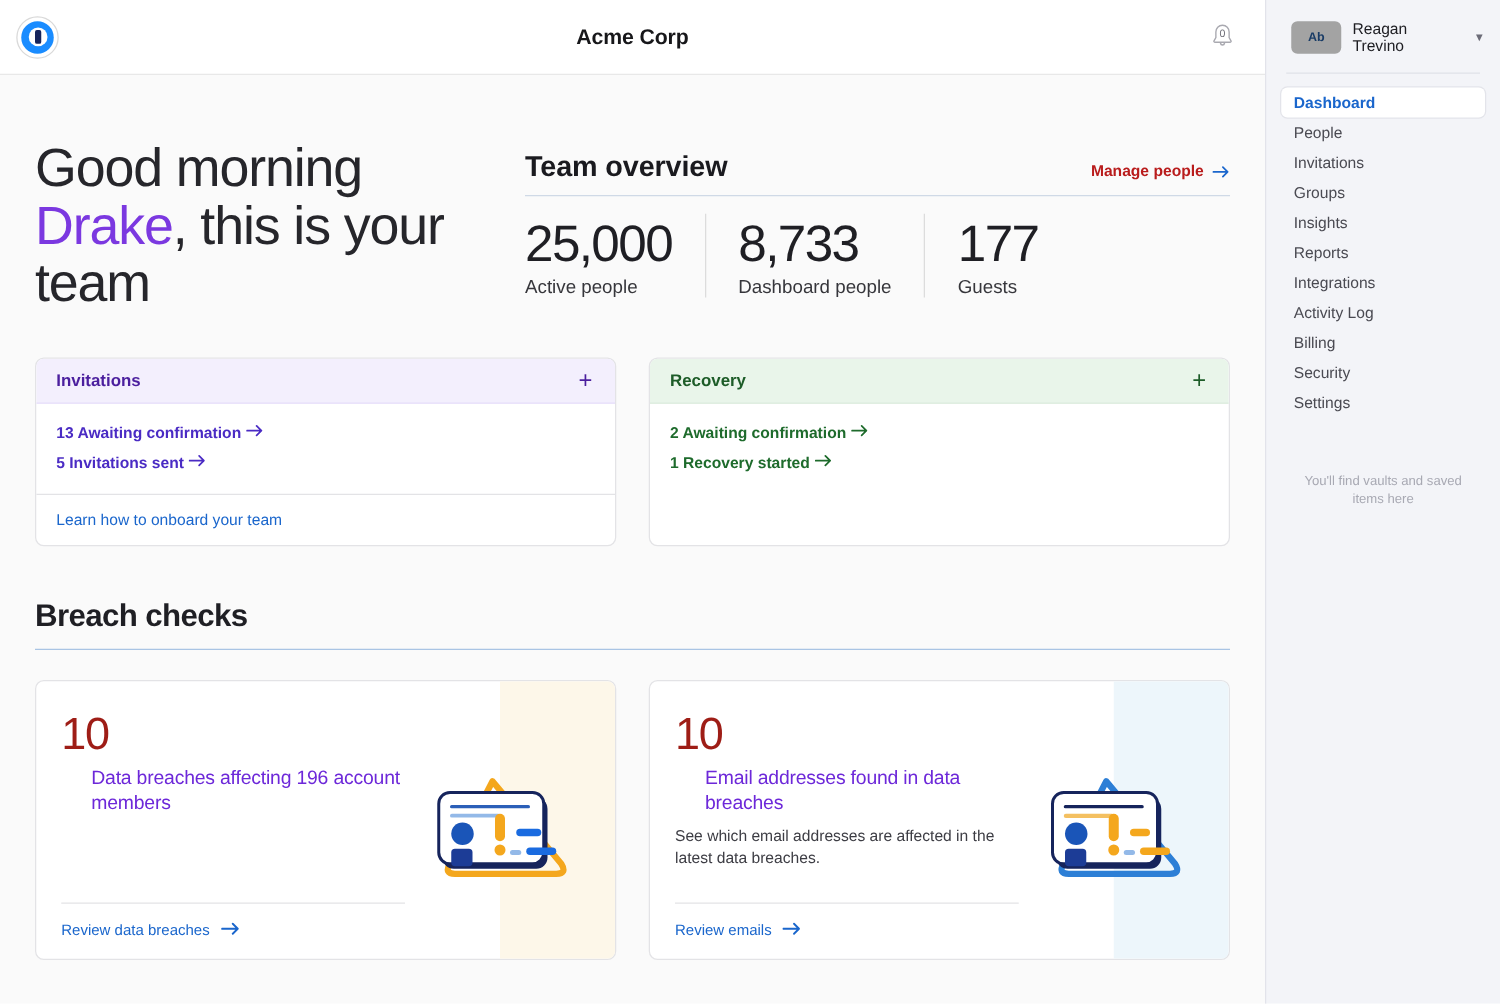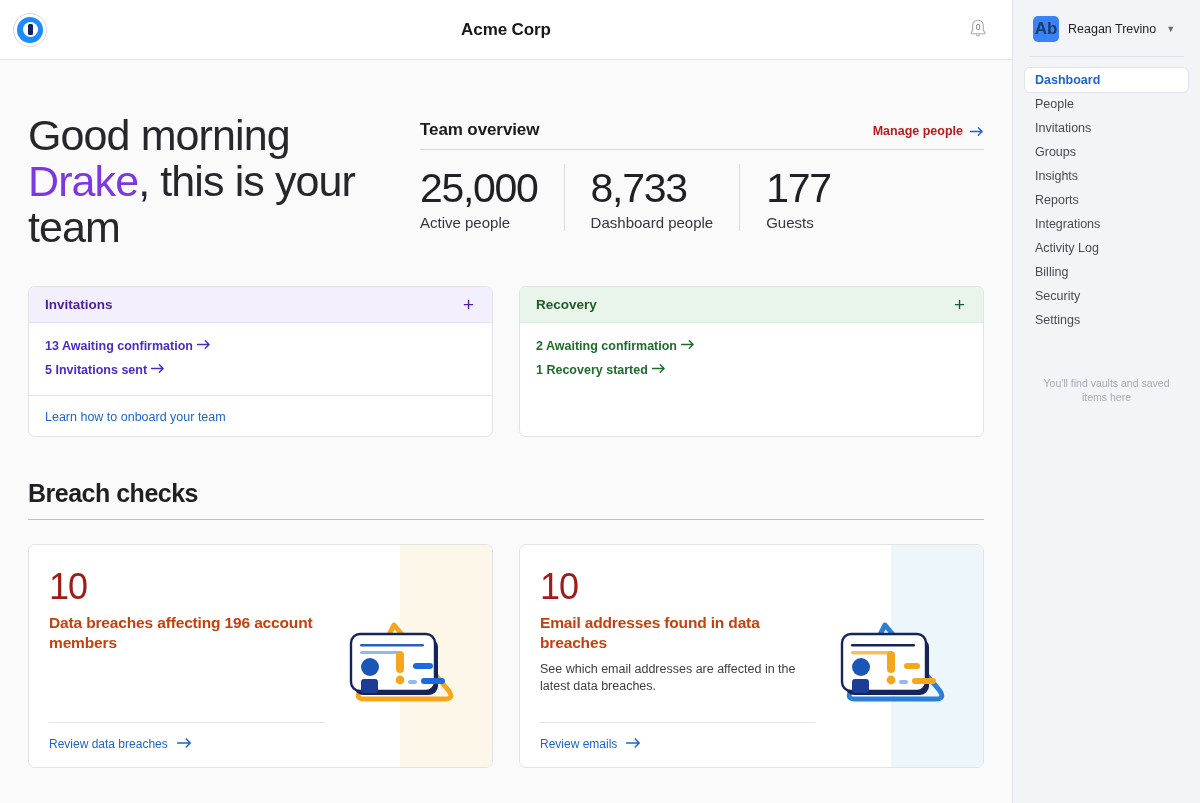--- a/index.html
+++ b/index.html
@@ -79,21 +79,21 @@
     letter-spacing: -0.9px;
   }
   .greeting .name { color: #7b38e0; }
 
   .overview { flex: 1; padding-left: 20px; padding-top: 8px; }
   .overview-head {
     display: flex; align-items: baseline; justify-content: space-between;
     border-bottom: 1px solid #cfd9e6;
     padding-bottom: 9px;
   }
-  .overview-title { font-size: 17px; font-weight: bold; color: #1a1a1f; letter-spacing: -0.1px; }
+  .overview-title { font-size: 23px; font-weight: bold; color: #1a1a1f; letter-spacing: -0.1px; }
   .manage-link {
     font-size: 12.5px; font-weight: bold; color: #b91c1c;
     text-decoration: none; display: flex; align-items: center; gap: 7px;
     cursor: pointer;
     padding-left: 16px;
   }
   .stats { display: flex; padding-top: 14px; }
   .stat { padding-right: 26px; }
   .stat + .stat { border-left: 1px solid #dcdcdc; padding-left: 26px; }
   .stat-num {
@@ -166,22 +166,22 @@
     position: relative; z-index: 2;
     padding: 22px 20px 0 20px;
     width: 315px;
     display: flex; flex-direction: column; height: 100%;
   }
   .breach-num {
     font-size: 36px; line-height: 40px; color: #9e1d16;
     letter-spacing: -1px; font-weight: normal;
   }
   .breach-title {
-    font-size: 15.5px; font-weight: bold; color: #c2410c;
-    line-height: 20px; margin-top: 6px; letter-spacing: -0.15px;
+    font-size: 15.5px; font-weight: normal; color: #6d28d9;
+    line-height: 20px; margin-top: 6px; letter-spacing: -0.15px; margin-left: 24px;
   }
   .breach-desc {
     font-size: 12.5px; color: #3d3d44; line-height: 17px; margin-top: 8px;
   }
   .breach-sep { border-top: 1px solid #e3e3e6; margin-top: auto; }
   .breach-link {
     display: flex; align-items: flex-start; gap: 9px;
     font-size: 12px; color: #1a66cc; text-decoration: none;
     padding: 14px 0 16px 0; cursor: pointer;
   }
@@ -195,23 +195,23 @@
     width: 188px; height: 803px;
     background: #f3f4f8;
     border-left: 1px solid #e2e3ea;
     display: flex; flex-direction: column;
   }
   .user-row {
     display: flex; align-items: center; gap: 9px;
     padding: 16px 12px 14px 20px;
   }
   .avatar {
-    width: 26px; height: 26px; border-radius: 5px;
-    background: #3b82f6; color: #1a3c66;
-    font-size: 17px; font-weight: bold;
+    width: 40px; height: 26px; border-radius: 5px;
+    background: #a3a3a3; color: #1a3c66;
+    font-size: 10px; font-weight: bold;
     display: flex; align-items: center; justify-content: center;
     flex: none;
   }
   .user-name { font-size: 12.5px; color: #1d1d22; }
   .chev { color: #6c6c78; font-size: 9px; margin-left: 1px; }
   .side-div { height: 1px; background: #e0e1e8; margin: 0 16px; }
   .nav { padding: 11px 12px 0 12px; }
   .nav-item {
     display: block;
     font-size: 12.5px; color: #4a4a52;

